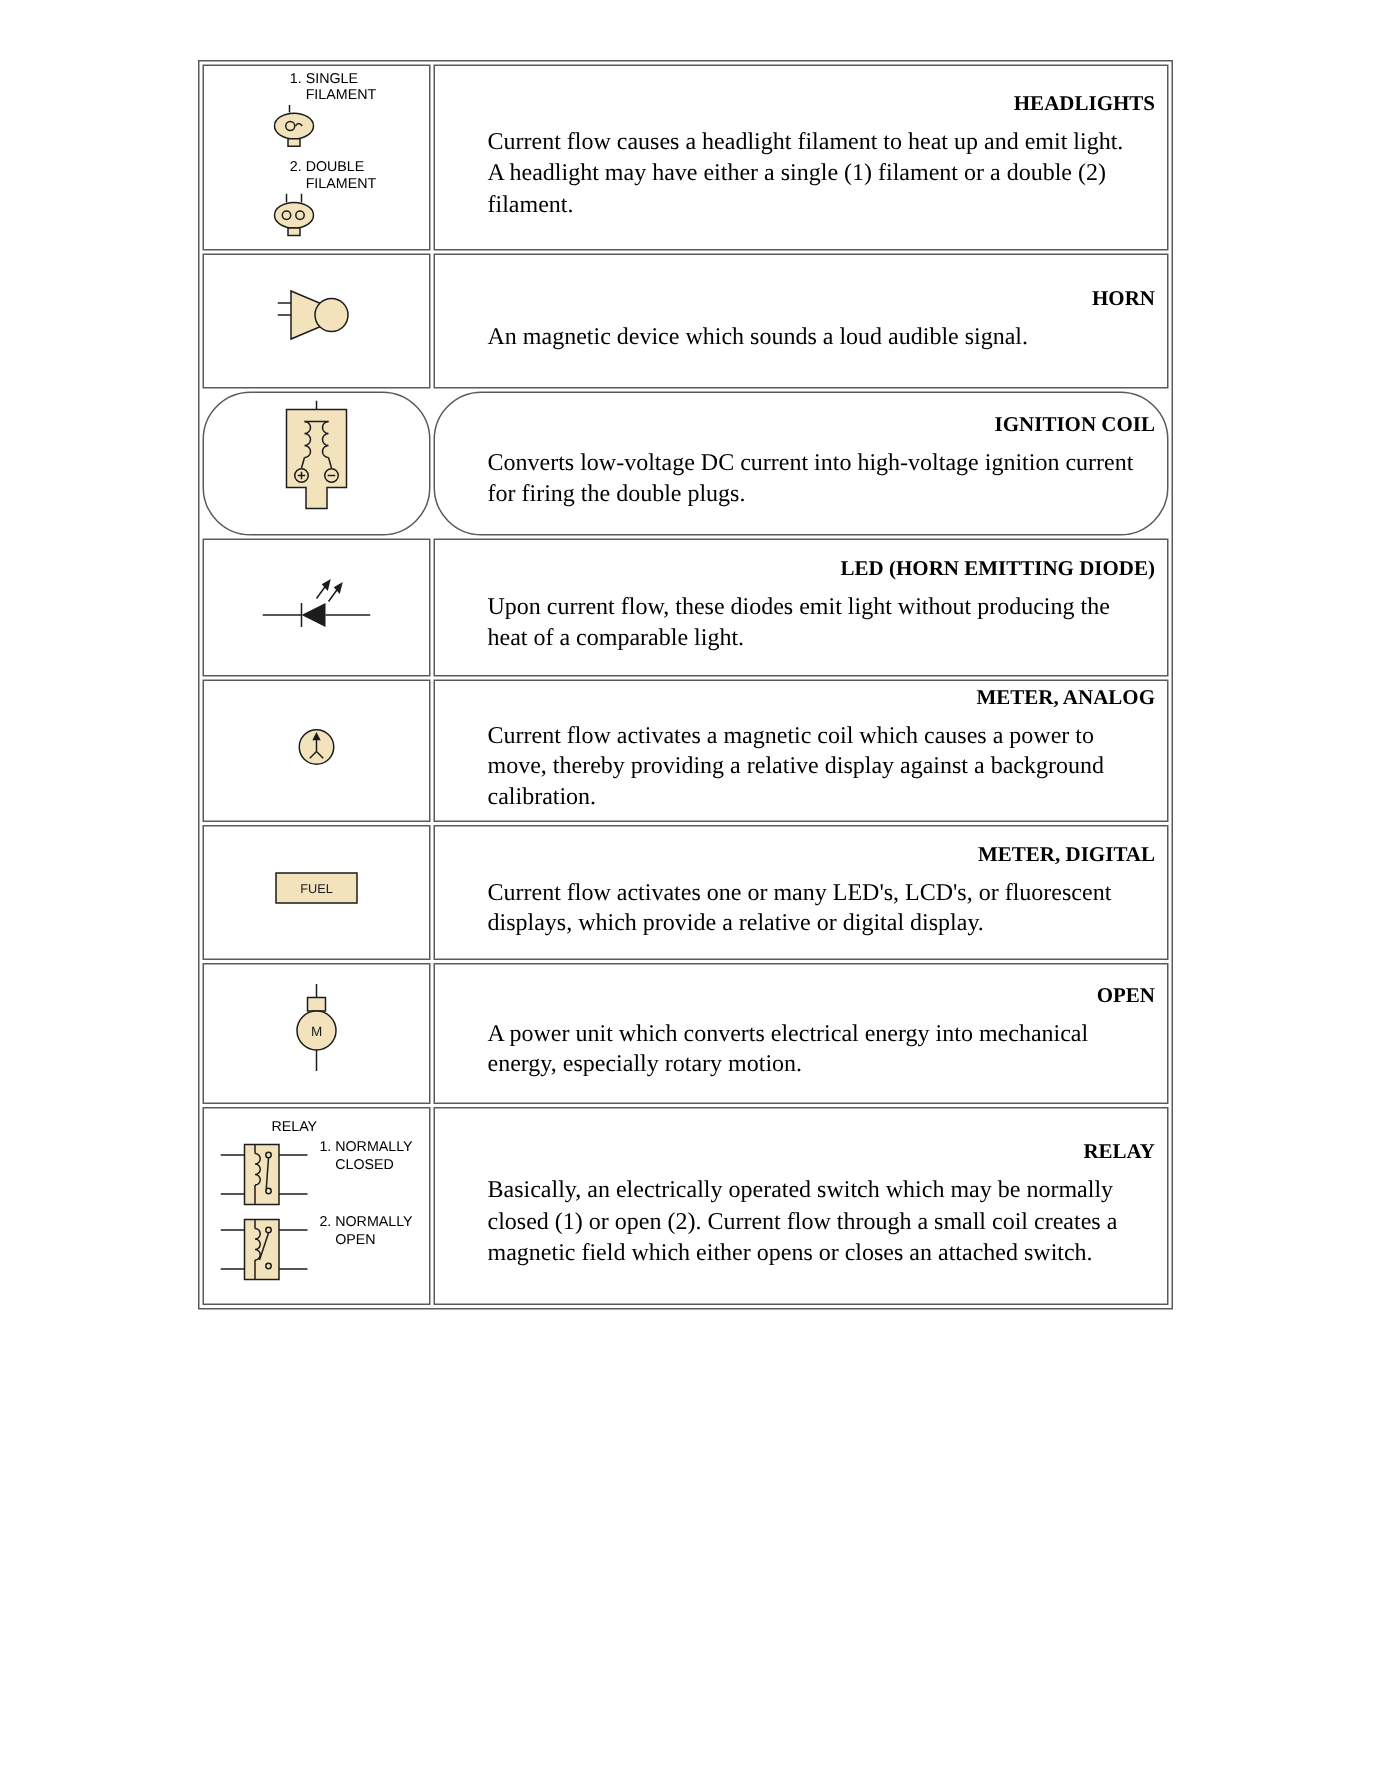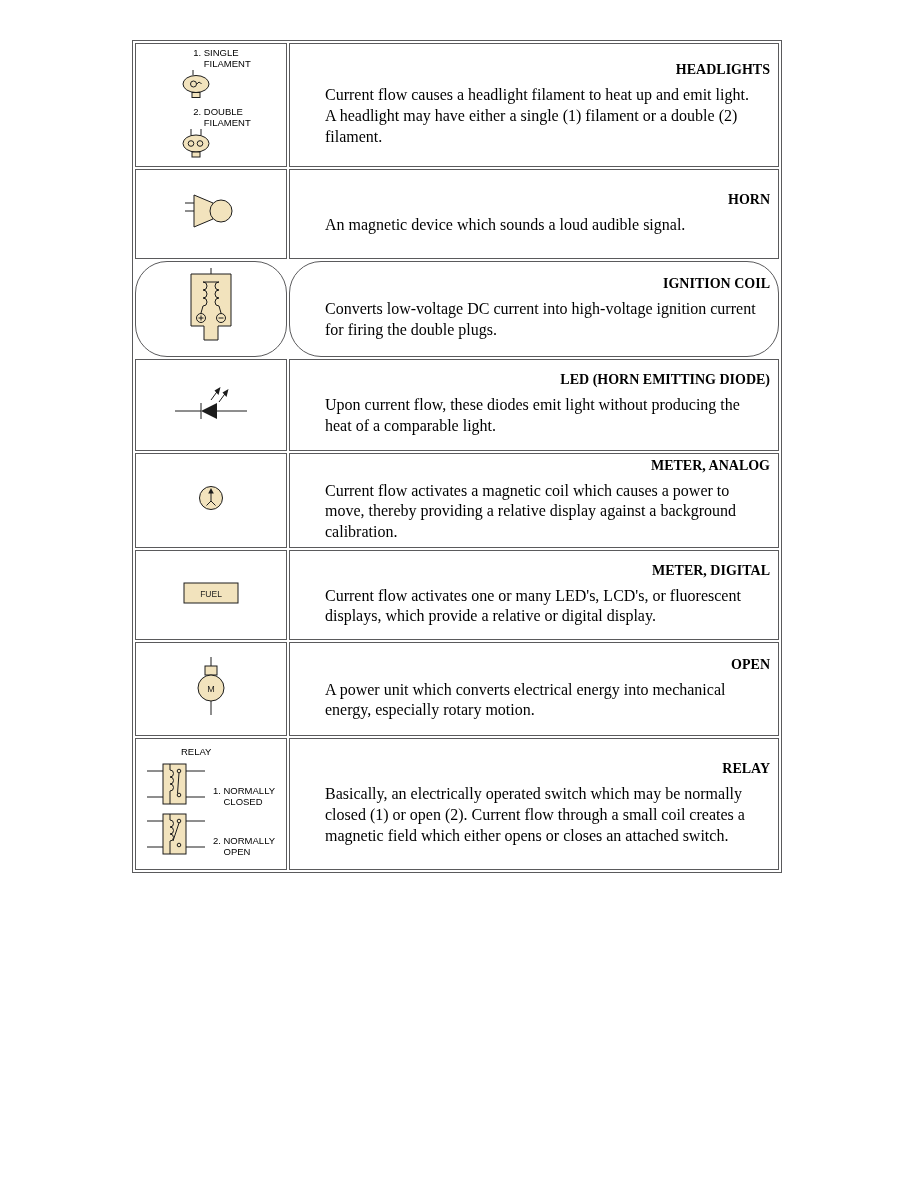--- a/index.html
+++ b/index.html
@@ -55,21 +55,21 @@
   .sym-label, .sym-heading {
     font-family: "Liberation Sans", sans-serif;
     font-size: 9.5px;
     white-space: pre;
     line-height: 1.2;
   }
   .bulb-group { margin: 2px 0 4px 0; }
   .bulb-group .sym-label { margin-left: 22px; }
   .bulb-group svg { display: block; margin-left: 8px; }
   .relay-heading { margin-left: 34px; margin-bottom: 2px; }
-  .relay-group { display: flex; align-items: flex-end; margin: 2px 0; }
+  .relay-group { display: flex; align-items: flex-start; margin: 2px 0; }
   .relay-group .sym-label { margin-left: 4px; }
 
   
   svg line, svg path, svg polygon.outl { stroke: var(--line-color, #1c1c1c); stroke-width: 1; }
   .sf { fill: var(--symbol-fill, #f2e3bd); stroke: var(--line-color, #1c1c1c); stroke-width: 1; }
   .nf { fill: none; stroke: var(--line-color, #1c1c1c); stroke-width: 1; }
   .solid { fill: var(--line-color, #1c1c1c); stroke: none; }
   svg text {
     font-family: "Liberation Sans", sans-serif;
     fill: #1c1c1c;

